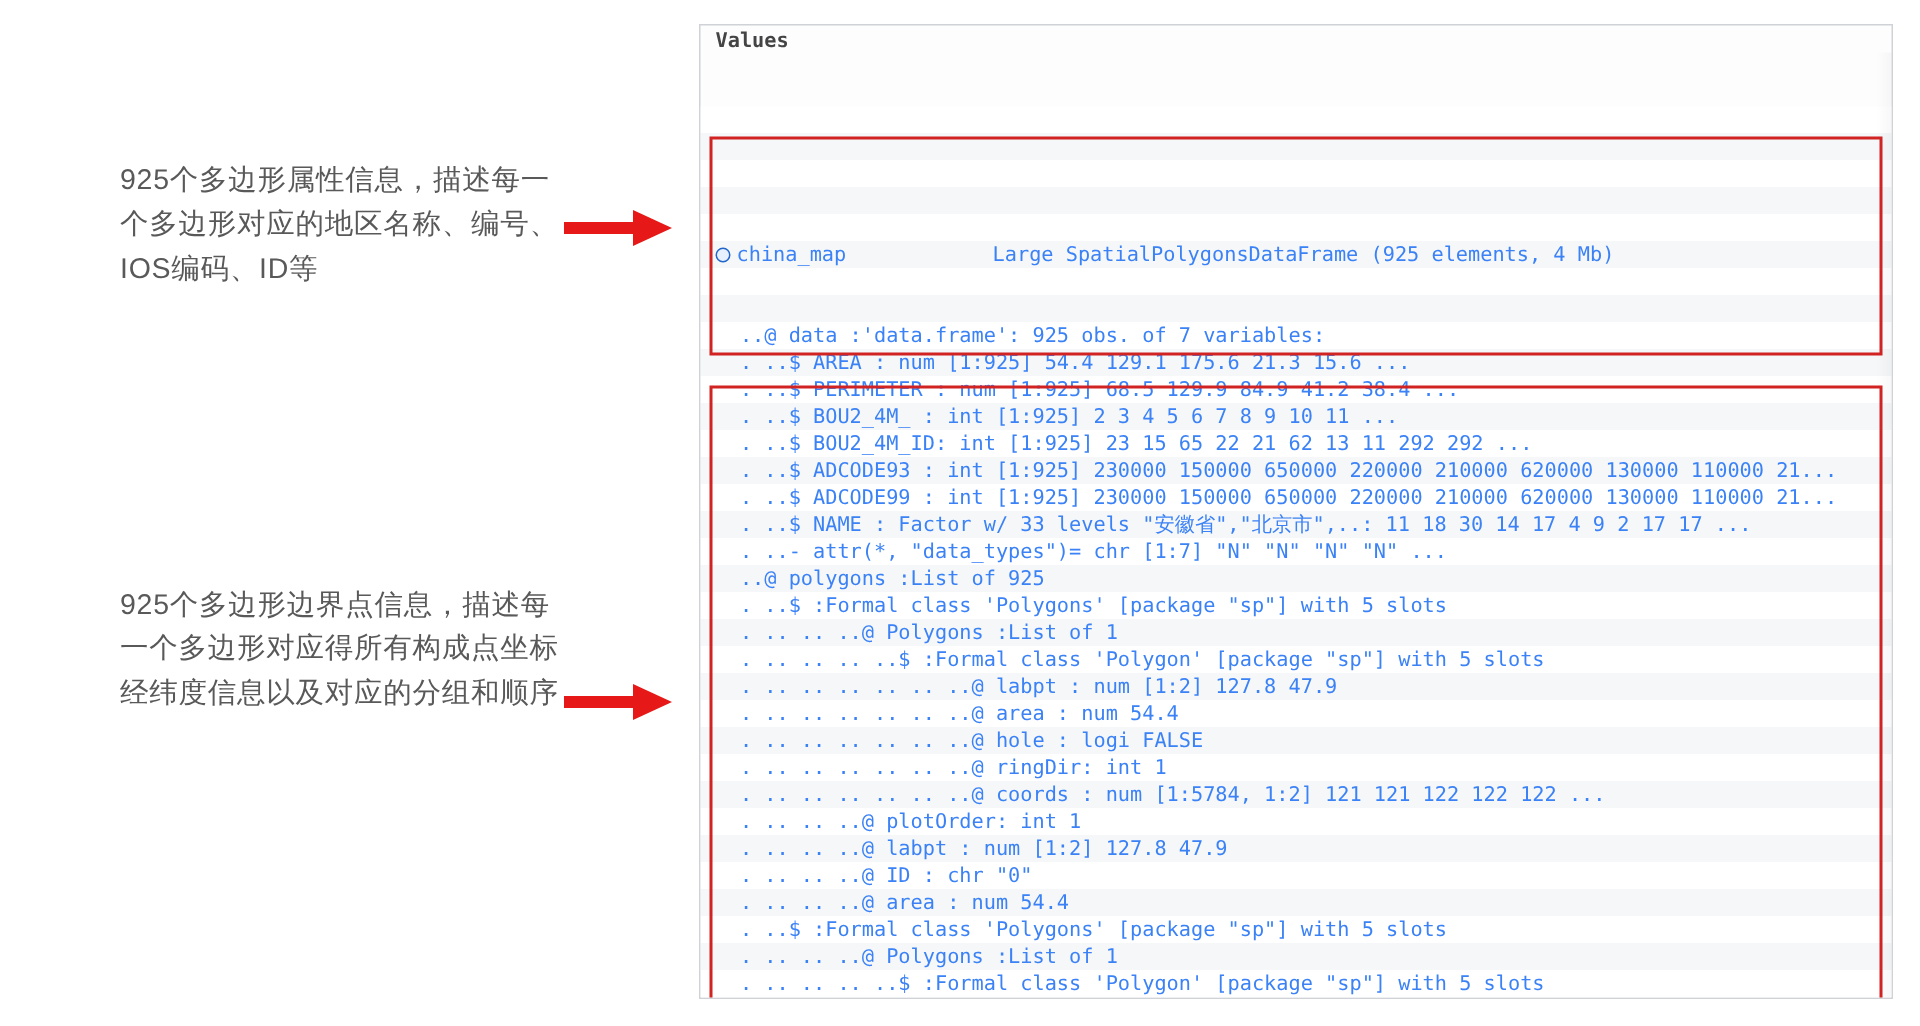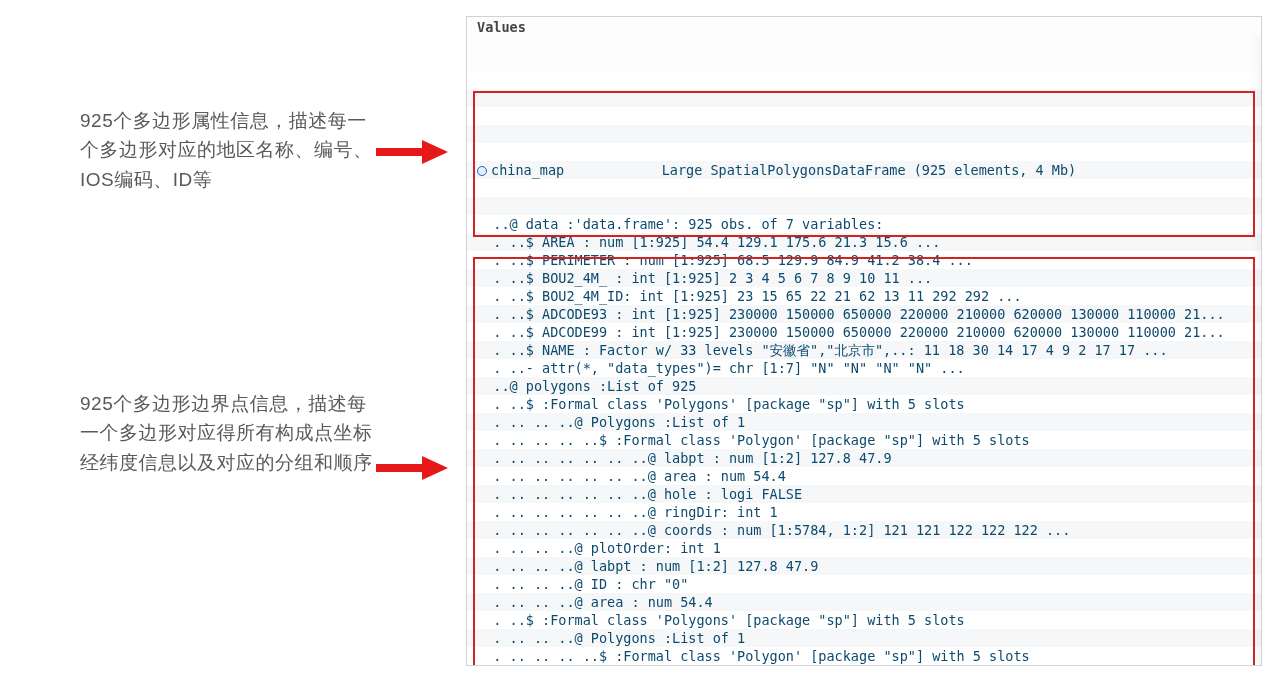--- a/index.html
+++ b/index.html
@@ -55,21 +55,21 @@
     padding: 2px 8px 0 10px;
     font-family: "Lucida Console", Consolas, monospace;
     font-size: 13.5px;
     font-weight: bold;
     color: #444;
   }
   .code-area {
     font-family: "Lucida Console", Consolas, monospace;
     font-size: 13.5px;
     line-height: 18px;
-    color: #0c4a6e;
+    color: #3b82f6;
     white-space: pre;
     position: relative;
   }
   .row-alt {
     position: absolute;
     left: 0; right: 0;
     height: 18px;
     background: repeating-linear-gradient(
       to bottom,
       #ffffff 0, #ffffff 18px,

